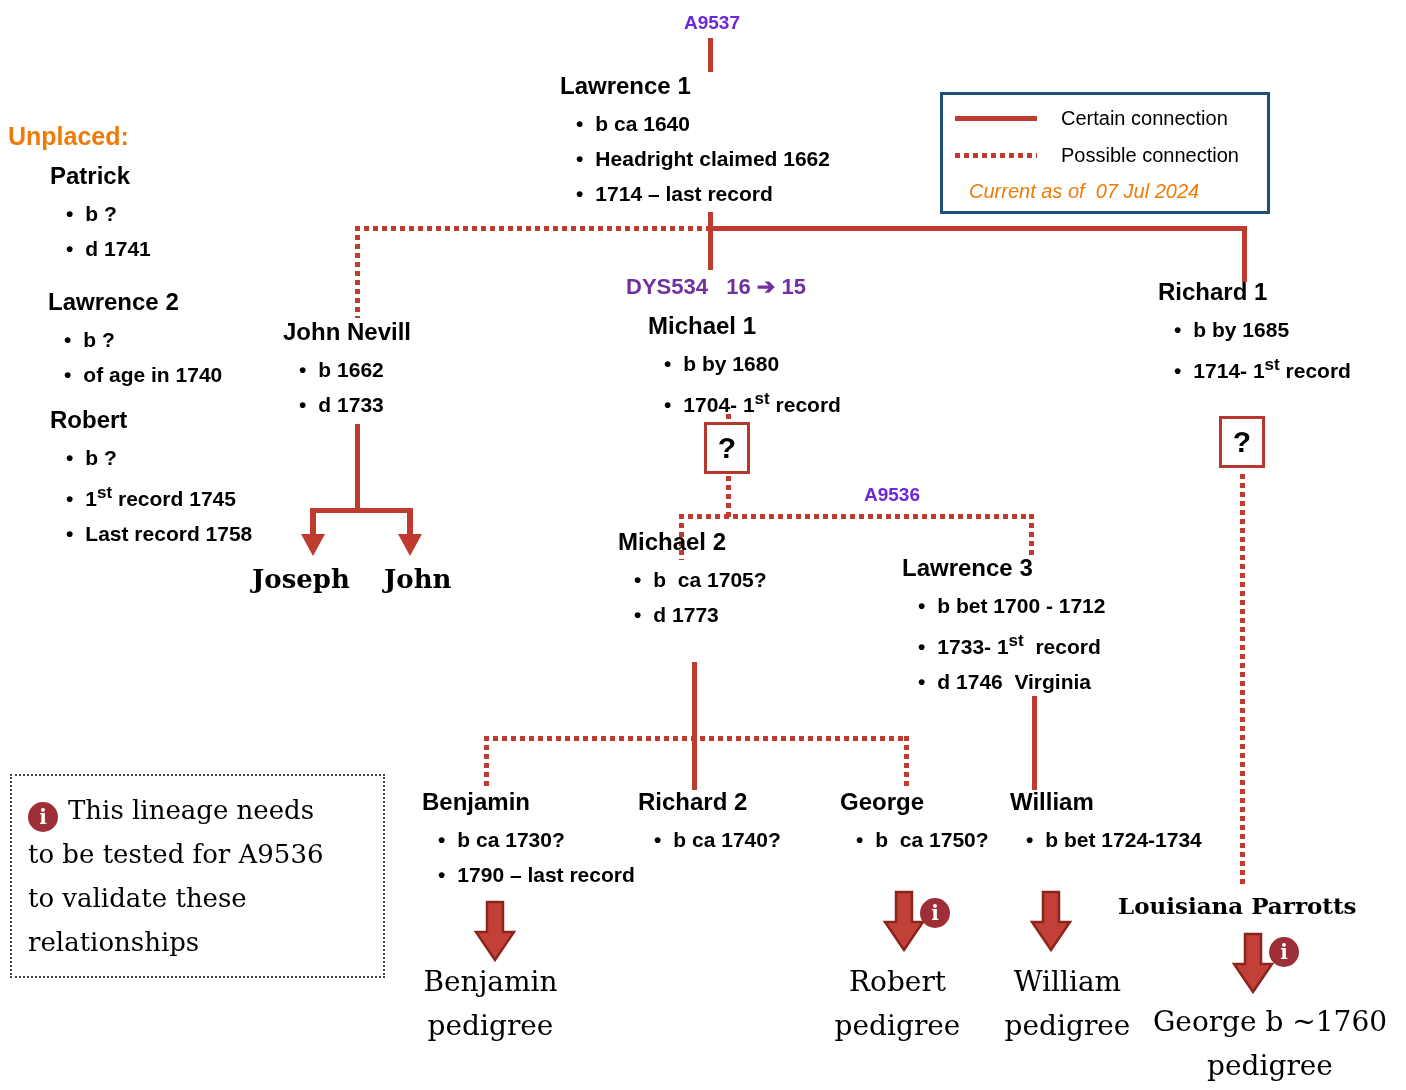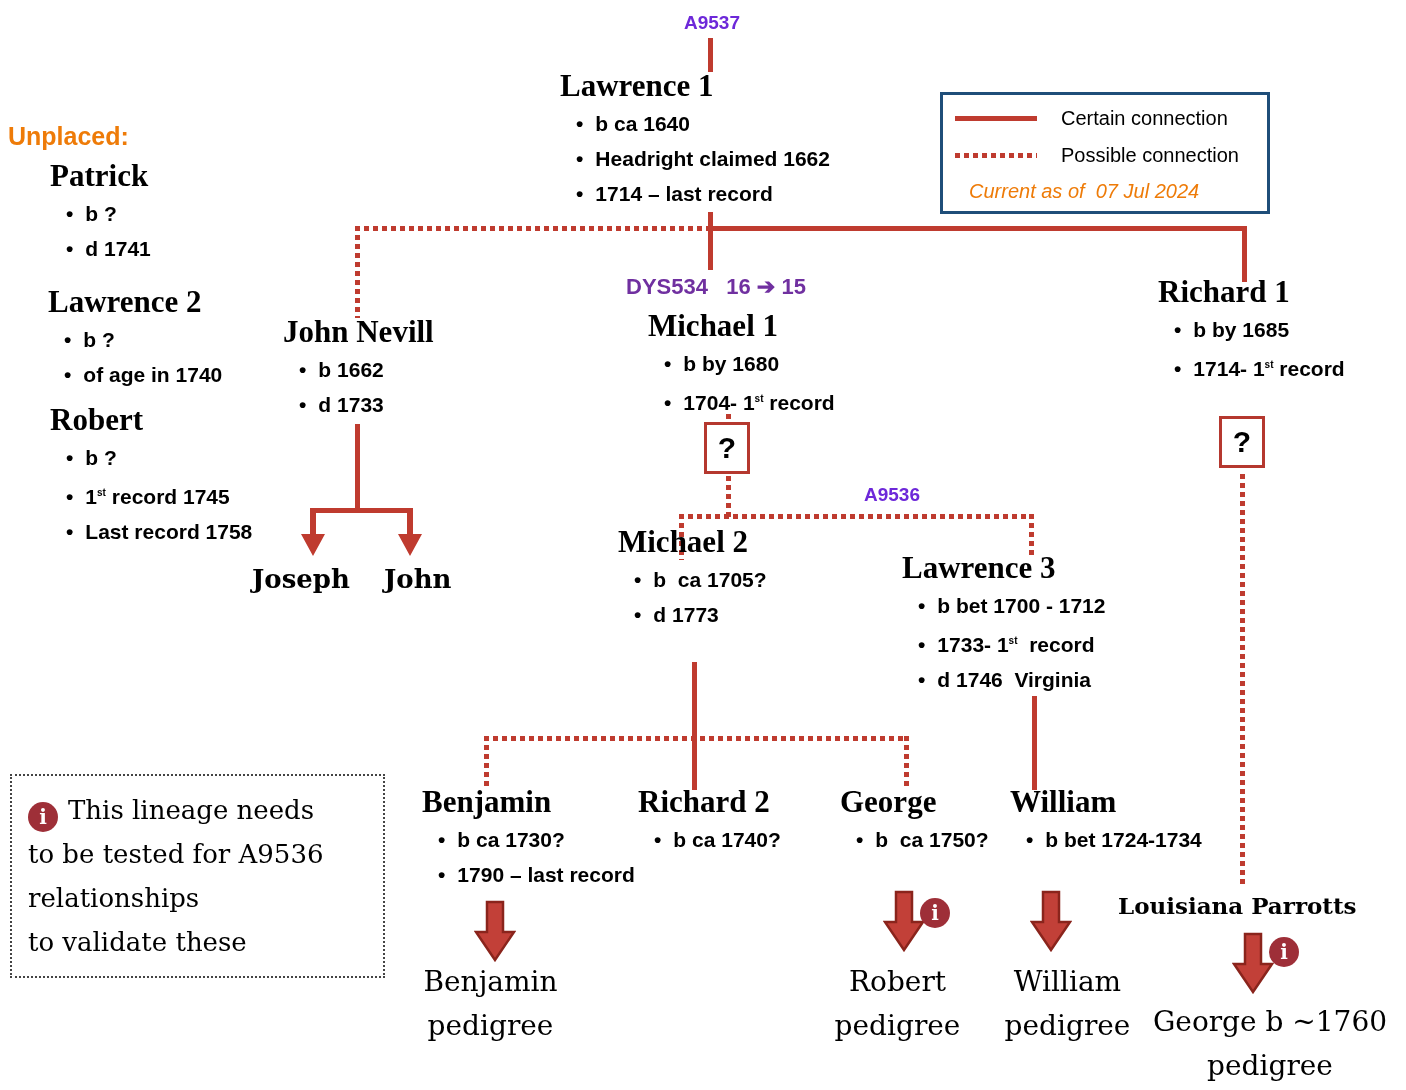--- a/index.html
+++ b/index.html
@@ -11,24 +11,24 @@
   .hl, .vl { position:absolute; }
   .hl { height:5px; }
   .vl { width:5px; }
   .hl.solid { background:#BF3B2F; }
   .vl.solid { background:#BF3B2F; }
   .hl.dotted { background:repeating-linear-gradient(90deg,#BF3B2F 0 5px, transparent 5px 9px); }
   .vl.dotted { background:repeating-linear-gradient(180deg,#BF3B2F 0 5px, transparent 5px 9px); }
 
   
   .node { position:absolute; }
-  .node-title { font-family:Liberation Serif, serif; font-weight:bold; font-size:31px; line-height:32px; margin-bottom:4px; }
+  .node-title { font-family:Liberation Sans, sans-serif; font-weight:bold; font-size:24px; line-height:32px; margin-bottom:4px; }
   .bullet { font-weight:bold; font-size:21px; line-height:35px; margin-left:16px; white-space:pre-wrap; }
   .bullet::before { content:"•"; margin-right:12px; }
-  sup { font-size:10px;margin-top:47px; }
+  sup { font-size:17px;margin-top:47px; }
 
   .red-label { position:absolute; color:#6d28d9; font-weight:bold; font-size:19px; text-align:center; }
   .purple-label { position:absolute; color:#7030A0; font-weight:bold; font-size:22px; white-space:pre; }
   .orange-heading { position:absolute; color:#EE7B08; font-weight:bold; font-size:25px; }
 
   .q-box { position:absolute; width:46px; height:52px; border:3px solid #B5382F; background:#fff;
            display:flex; align-items:center; justify-content:center;
            font-weight:bold; font-size:30px; box-sizing:border-box; }
 
   .legend { position:absolute; left:940px; top:92px; width:330px; height:122px;
@@ -237,17 +237,17 @@
   <div class="pedigree" style="left:1140px; top:1000px; width:260px;">
     <div>George b ~1760</div>
     <div>pedigree</div>
   </div>
 
   <div class="note-box">
     <div><span class="info-icon inline">
           <span>i</span>
         </span><span>This lineage needs</span></div>
     <div>to be tested for A9536</div>
+    <div>to validate these</div>
     <div>relationships</div>
-    <div>to validate these</div>
   </div>
 
 </div>
 
 </body></html>

